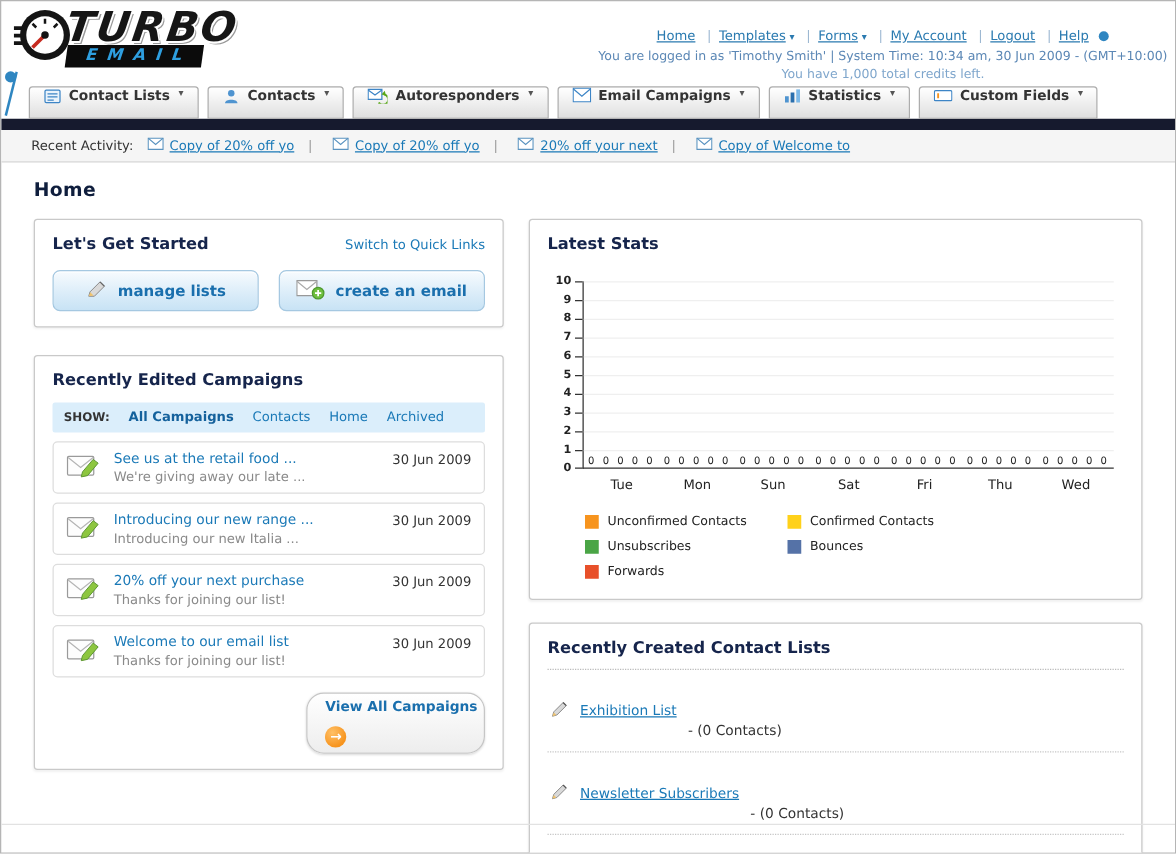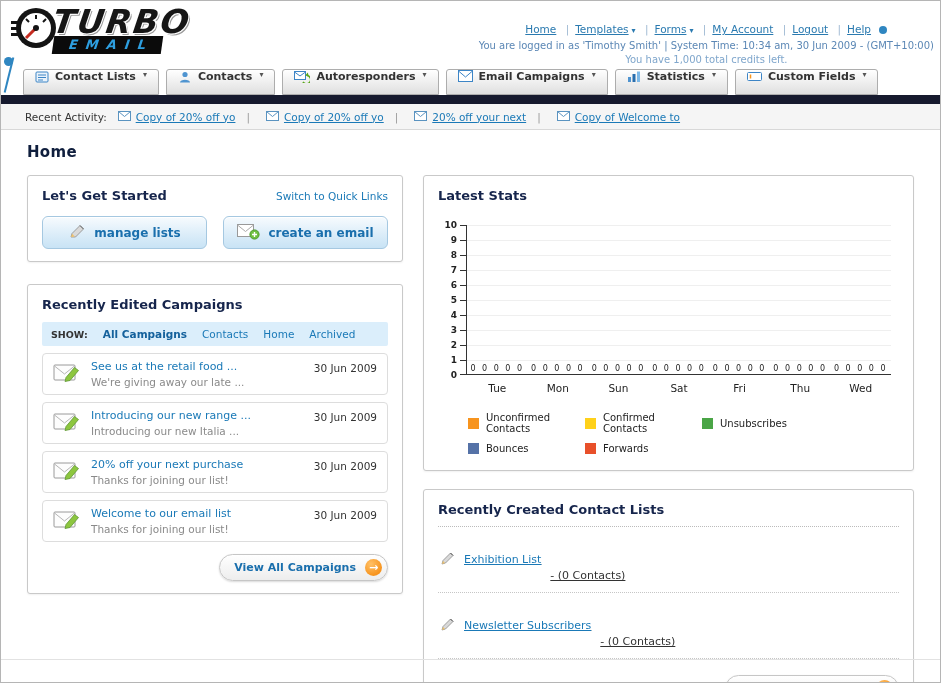--- a/index.html
+++ b/index.html
@@ -66,50 +66,50 @@
   .show-label { font-weight:bold; color:#333; font-size:9.5px; }
   .show-row a { color:#1a79b7; text-decoration:none; cursor:pointer; }
   .show-row a.active { font-weight:bold; color:#14619c; }
   .camp-item { border:1px solid #ddd; border-radius:4px; margin-top:7px; padding:6px 10px; display:flex; gap:10px; background:#fff; }
   .camp-icon { flex-shrink:0; margin-top:2px; }
   .camp-text { flex:1; min-width:0; }
   .camp-title { color:#1a79b7; font-size:11px; cursor:pointer; }
   .camp-sub { color:#8a8a8a; font-size:10.5px; margin-top:3px; }
   .camp-date { font-size:10.5px; color:#333; margin-top:2px; white-space:nowrap; }
   .view-all-row { display:flex; justify-content:flex-end; margin-top:12px; }
-  .pill-btn { display:flex; align-items:center; gap:9px; padding:4px 5px 4px 14px; cursor:pointer;
+  .pill-btn { display:flex; align-items:flex-start; gap:9px; padding:4px 5px 4px 14px; cursor:pointer;
               background:linear-gradient(#ffffff,#ededed); border:1px solid #c6c6c6; border-radius:14px;
-              font-weight:bold; color:#1a6fad; font-size:11px; box-shadow:0 1px 2px rgba(0,0,0,0.15); }
+              font-weight:bold; color:#1a6fad; font-size:11px; box-shadow:0 1px 2px rgba(0,0,0,0.15);flex-direction:column; }
   .orange-arrow { width:17px; height:17px; border-radius:50%; background:radial-gradient(circle at 35% 30%, #ffc066, #f7941e 70%);
                   color:#fff; display:flex; align-items:center; justify-content:center; font-size:11px; font-weight:bold; }
 
   
   .dropdown { margin-top:10px; border:1px solid #7f9db9; height:21px; display:flex; align-items:center; font-size:11px;
               padding-left:6px; position:relative; background:#fff; cursor:pointer; color:#222; }
   .dd-btn { position:absolute; right:1px; top:1px; bottom:1px; width:17px; background:linear-gradient(#f8f8f8,#dcdcdc);
             border-left:1px solid #aaa; display:flex; align-items:center; justify-content:center; font-size:7px; color:#444; }
   .chart-wrap { margin-top:22px; }
   .chart-inner { display:flex; }
   .y-axis { position:relative; width:28px; height:150px; flex-shrink:0; }
   .ytick { position:absolute; right:9px; font-size:9px; color:#222; line-height:10px;font-weight:bold; }
   .ytm { position:absolute; right:0; width:6px; height:1px; background:#333; }
   .plot { position:relative; height:150px; flex:1; border-left:1px solid #333; border-bottom:1px solid #333; margin-right:8px; }
   .gl { position:absolute; left:0; right:0; height:1px; background:#efefef; }
   .zero-row { position:absolute; left:0; right:0; bottom:1px; display:flex; }
   .zgroup { flex:1; text-align:center; font-size:8px; color:#222; letter-spacing:2px; white-space:nowrap; }
   .x-axis { display:flex; margin-left:29px; margin-right:8px; margin-top:7px; }
   .xlabel { flex:1; text-align:center; font-size:10.5px; color:#222; }
   .legend { display:flex; flex-wrap:wrap; margin:18px 0 4px 30px; row-gap:9px; }
-  .legend-item { width:117px; display:flex; align-items:center; gap:7px; font-size:10px; color:#222; }
+  .legend-item { width:162px; display:flex; align-items:center; gap:7px; font-size:10px; color:#222; }
   .swatch { width:11px; height:11px; display:inline-block; flex-shrink:0; }
 
   
   .contact-lists-panel { margin-top:18px; }
   .cl-title { border-bottom:1px dotted #bbb; padding-bottom:9px; }
-  .cl-item { display:flex; align-items:center; gap:9px; padding:10px 2px; border-bottom:1px dotted #c6c6c6; font-size:11px;text-decoration:underline; }
+  .cl-item { display:flex; align-items:center; gap:9px; padding:10px 2px; border-bottom:1px dotted #c6c6c6; font-size:11px; }
   .cl-item a { color:#1a79b7; text-decoration:underline; cursor:pointer; }
   .cl-detail { color:#333;margin-top:32px; }
   .see-all-row { display:flex; justify-content:flex-end; margin-top:16px; }
 
   .footer-line { position:absolute; left:0; right:0; bottom:22px; border-top:1px solid #e2e2e2; }
 </style>
 </head>
 <body>
 
 <div class="page">

